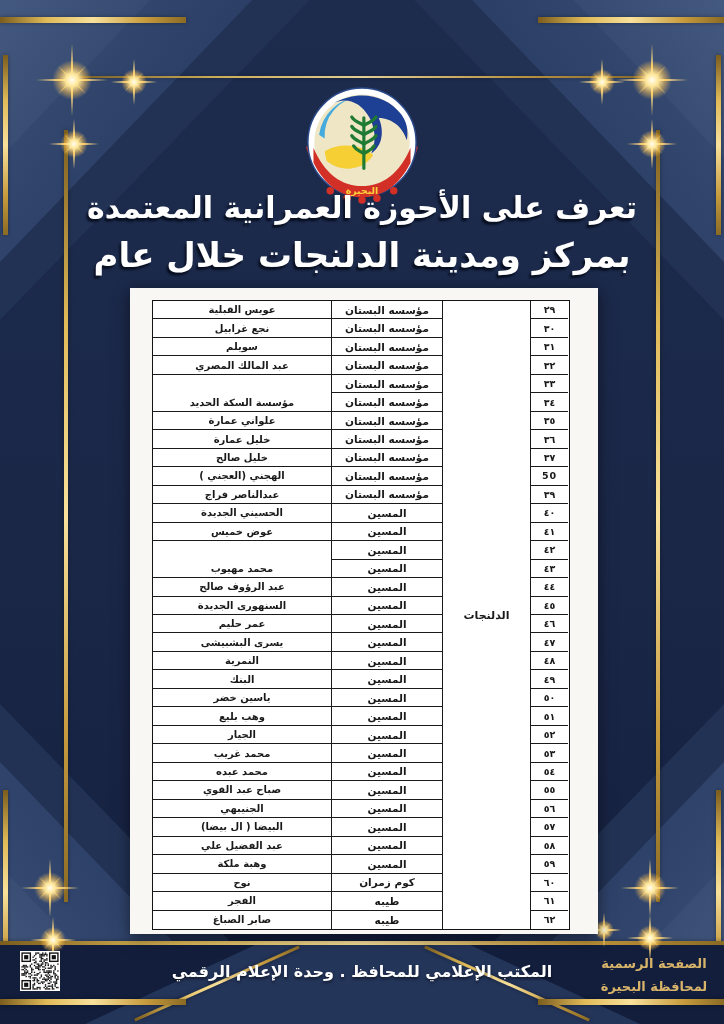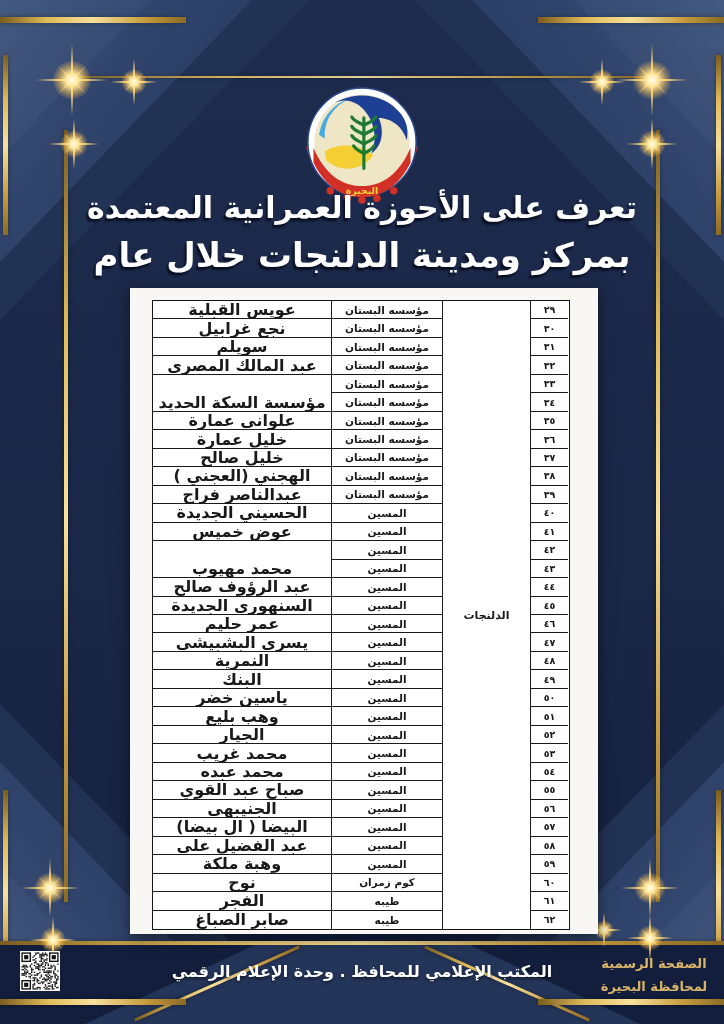--- a/index.html
+++ b/index.html
@@ -53,21 +53,21 @@
   .title .t1{font-size:30px;line-height:1.45;}
   .title .t2{font-size:34px;line-height:1.5;}
 
   
   .paper{position:absolute;left:130px;top:288px;width:468px;height:646px;background:var(--paper);
     box-shadow:0 4px 14px rgba(0,0,0,.5);}
   .table-box{position:absolute;left:22px;top:12px;width:418px;height:630px;border:1.6px solid #141414;
     display:grid;grid-template-columns:178px 112px 88px 37px;grid-template-rows:repeat(34,1fr);direction:ltr;background:#fff;}
   .cell{display:flex;align-items:center;justify-content:center;direction:rtl;
     font-weight:700;color:#191919;border-bottom:1px solid #1a1a1a;overflow:hidden;white-space:nowrap;}
-  .cell-name{grid-column:1;font-size:16px;}
+  .cell-name{grid-column:1;font-size:10px;}
   .cell-unit{grid-column:2;font-size:10.5px;border-left:1px solid #1a1a1a;border-right:1px solid #1a1a1a;}
   .cell-merged{grid-column:3;grid-row:1/-1;border-bottom:none;border-right:1px solid #1a1a1a;font-size:11px;}
   .cell-no{grid-column:4;font-size:9.5px;letter-spacing:1px;}
   .cell.last{border-bottom:none;}
 
   
   .footer-band{position:absolute;left:0;top:945px;width:724px;height:79px;background:#121e3c;}
   .footer-trap{position:absolute;left:85px;top:945px;width:555px;height:79px;background:#24355a;
     clip-path:polygon(30.6% 0,69.4% 0,100% 100%,0 100%);}
   .footer-text{position:absolute;left:0;top:962px;width:724px;text-align:center;direction:rtl;
@@ -229,21 +229,21 @@
         <div class="cell cell-unit" style="grid-row: 7;">مؤسسه البستان</div>
         <div class="cell cell-no" style="grid-row: 7;">٣٥</div>
         <div class="cell cell-name" style="grid-row: 8;">خليل عمارة</div>
         <div class="cell cell-unit" style="grid-row: 8;">مؤسسه البستان</div>
         <div class="cell cell-no" style="grid-row: 8;">٣٦</div>
         <div class="cell cell-name" style="grid-row: 9;">خليل صالح</div>
         <div class="cell cell-unit" style="grid-row: 9;">مؤسسه البستان</div>
         <div class="cell cell-no" style="grid-row: 9;">٣٧</div>
         <div class="cell cell-name" style="grid-row: 10;">الهجني (العجني )</div>
         <div class="cell cell-unit" style="grid-row: 10;">مؤسسه البستان</div>
-        <div class="cell cell-no" style="grid-row: 10;">٣٨</div>
+        <div class="cell cell-no" style="grid-row: 10;">50</div>
         <div class="cell cell-name" style="grid-row: 11;">عبدالناصر فراج</div>
         <div class="cell cell-unit" style="grid-row: 11;">مؤسسه البستان</div>
         <div class="cell cell-no" style="grid-row: 11;">٣٩</div>
         <div class="cell cell-name" style="grid-row: 12;">الحسيني الجديدة</div>
         <div class="cell cell-unit" style="grid-row: 12;">المسين</div>
         <div class="cell cell-no" style="grid-row: 12;">٤٠</div>
         <div class="cell cell-name" style="grid-row: 13;">عوض خميس</div>
         <div class="cell cell-unit" style="grid-row: 13;">المسين</div>
         <div class="cell cell-no" style="grid-row: 13;">٤١</div>
         <div class="cell cell-unit" style="grid-row: 14;">المسين</div>

